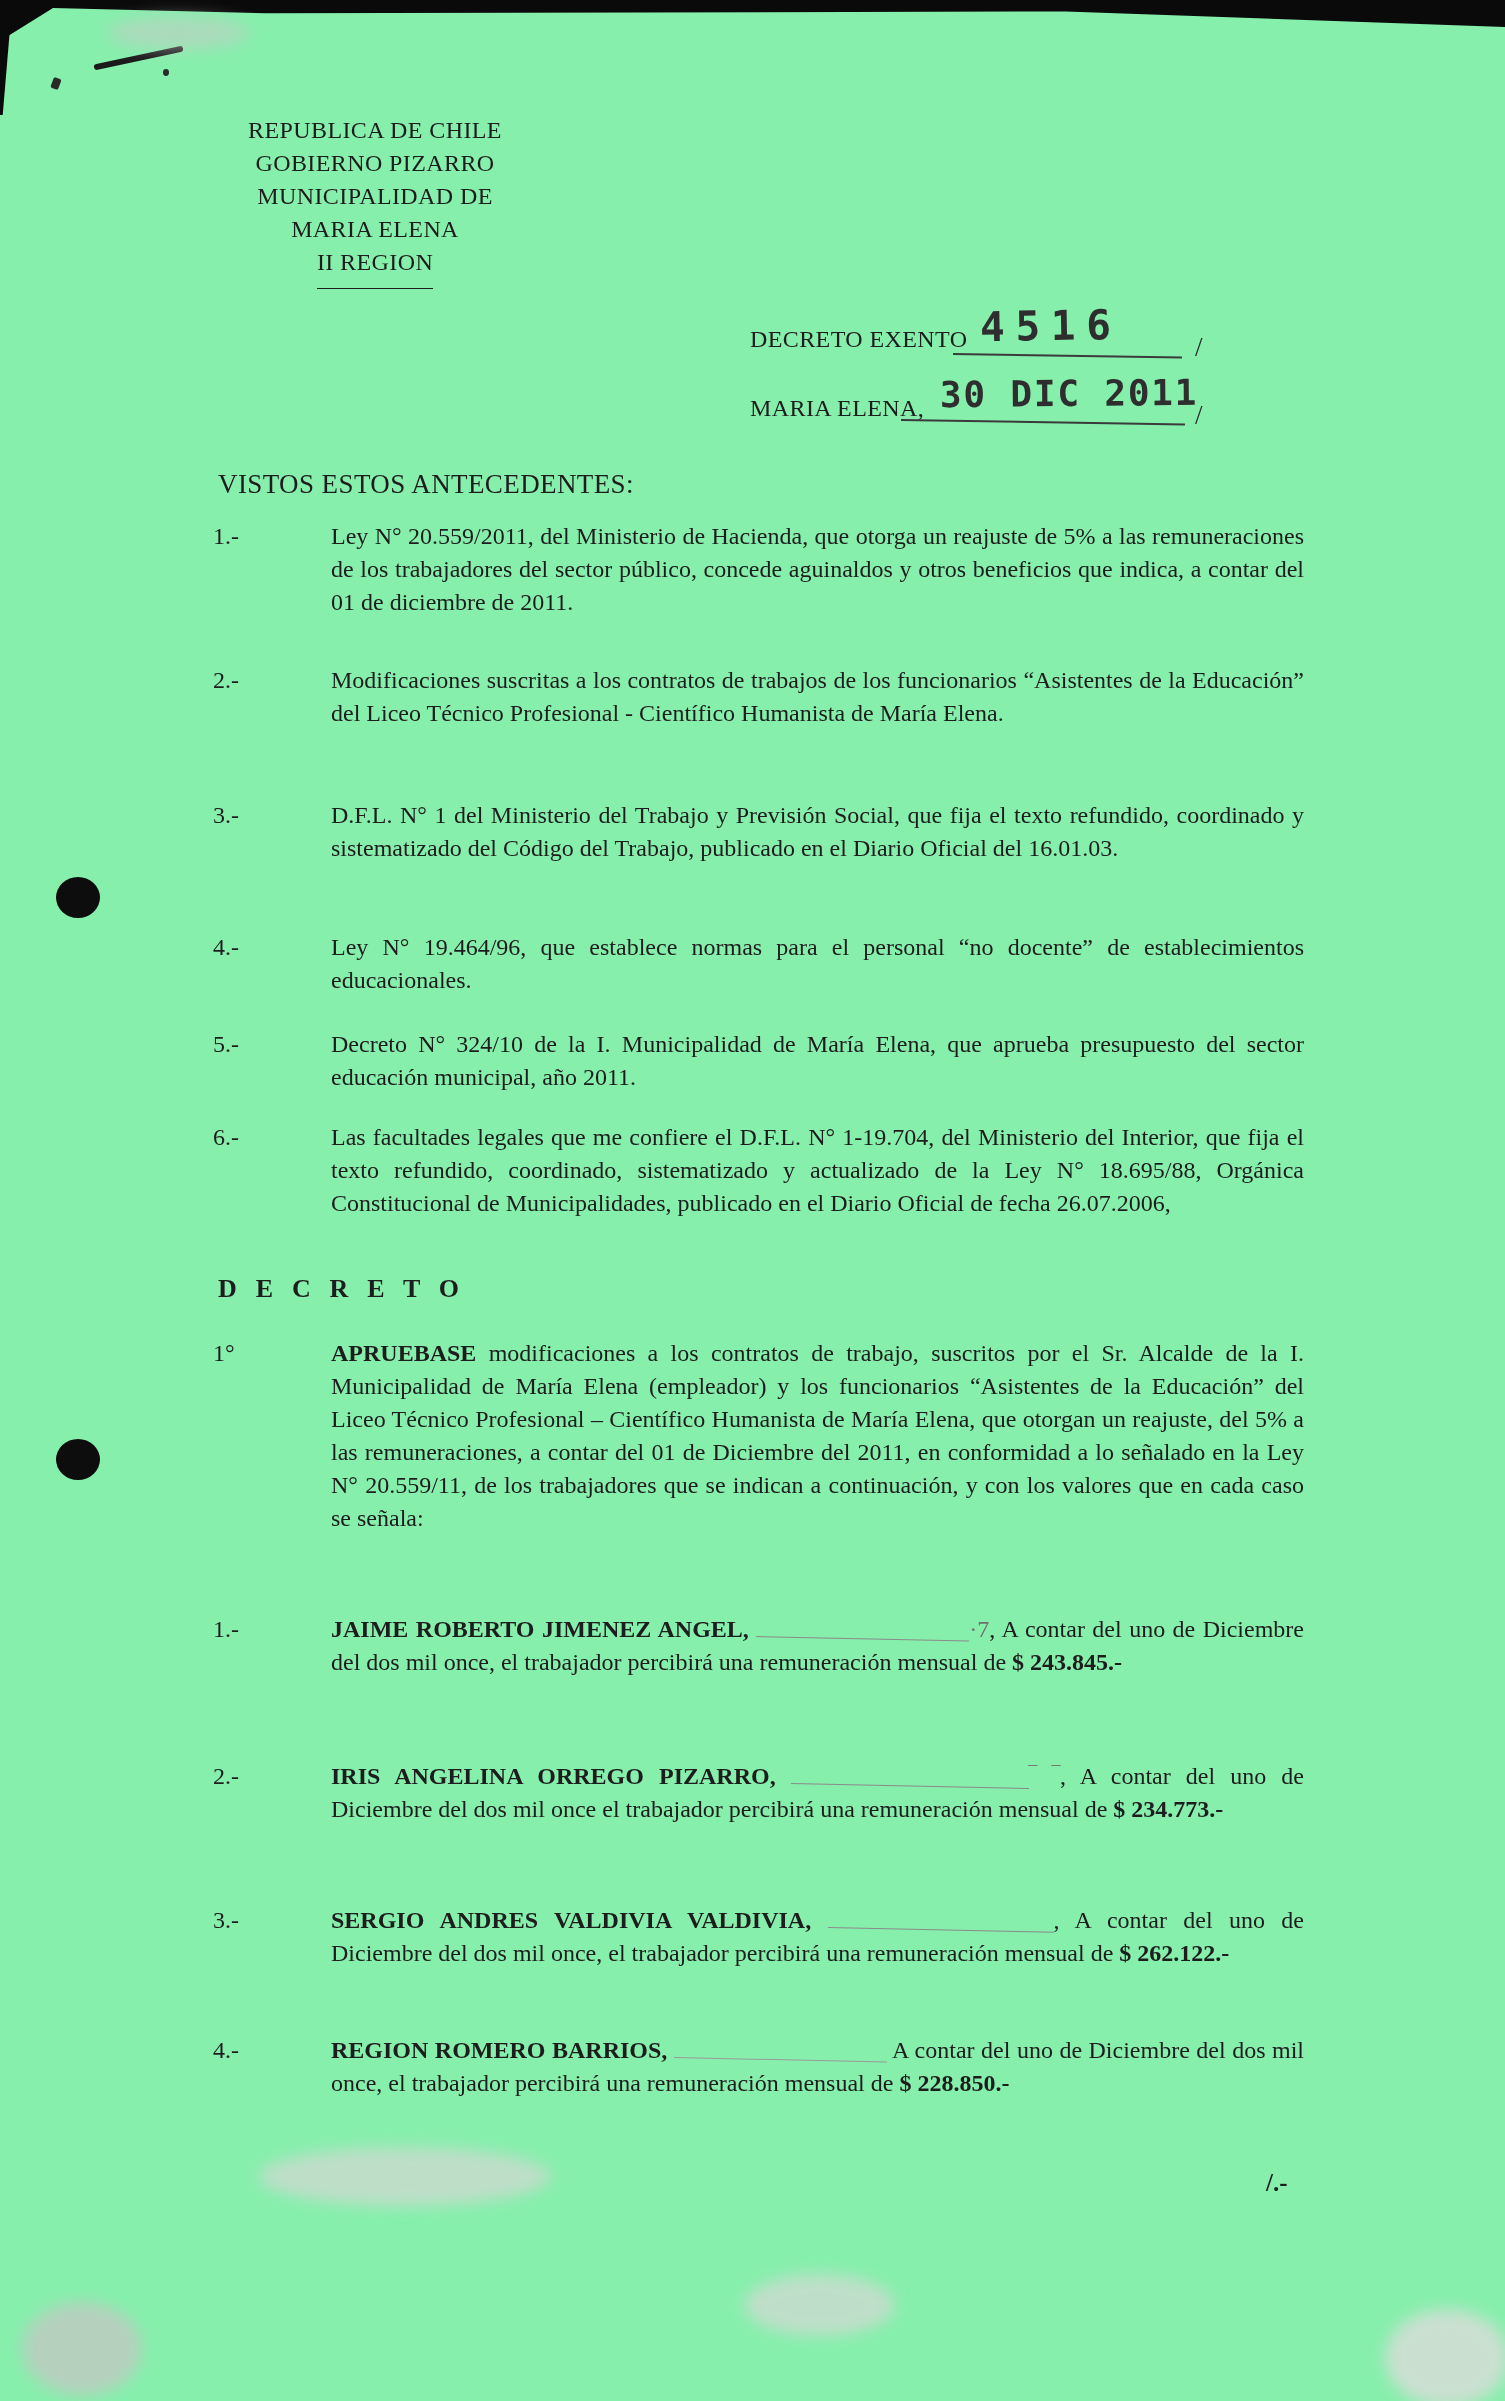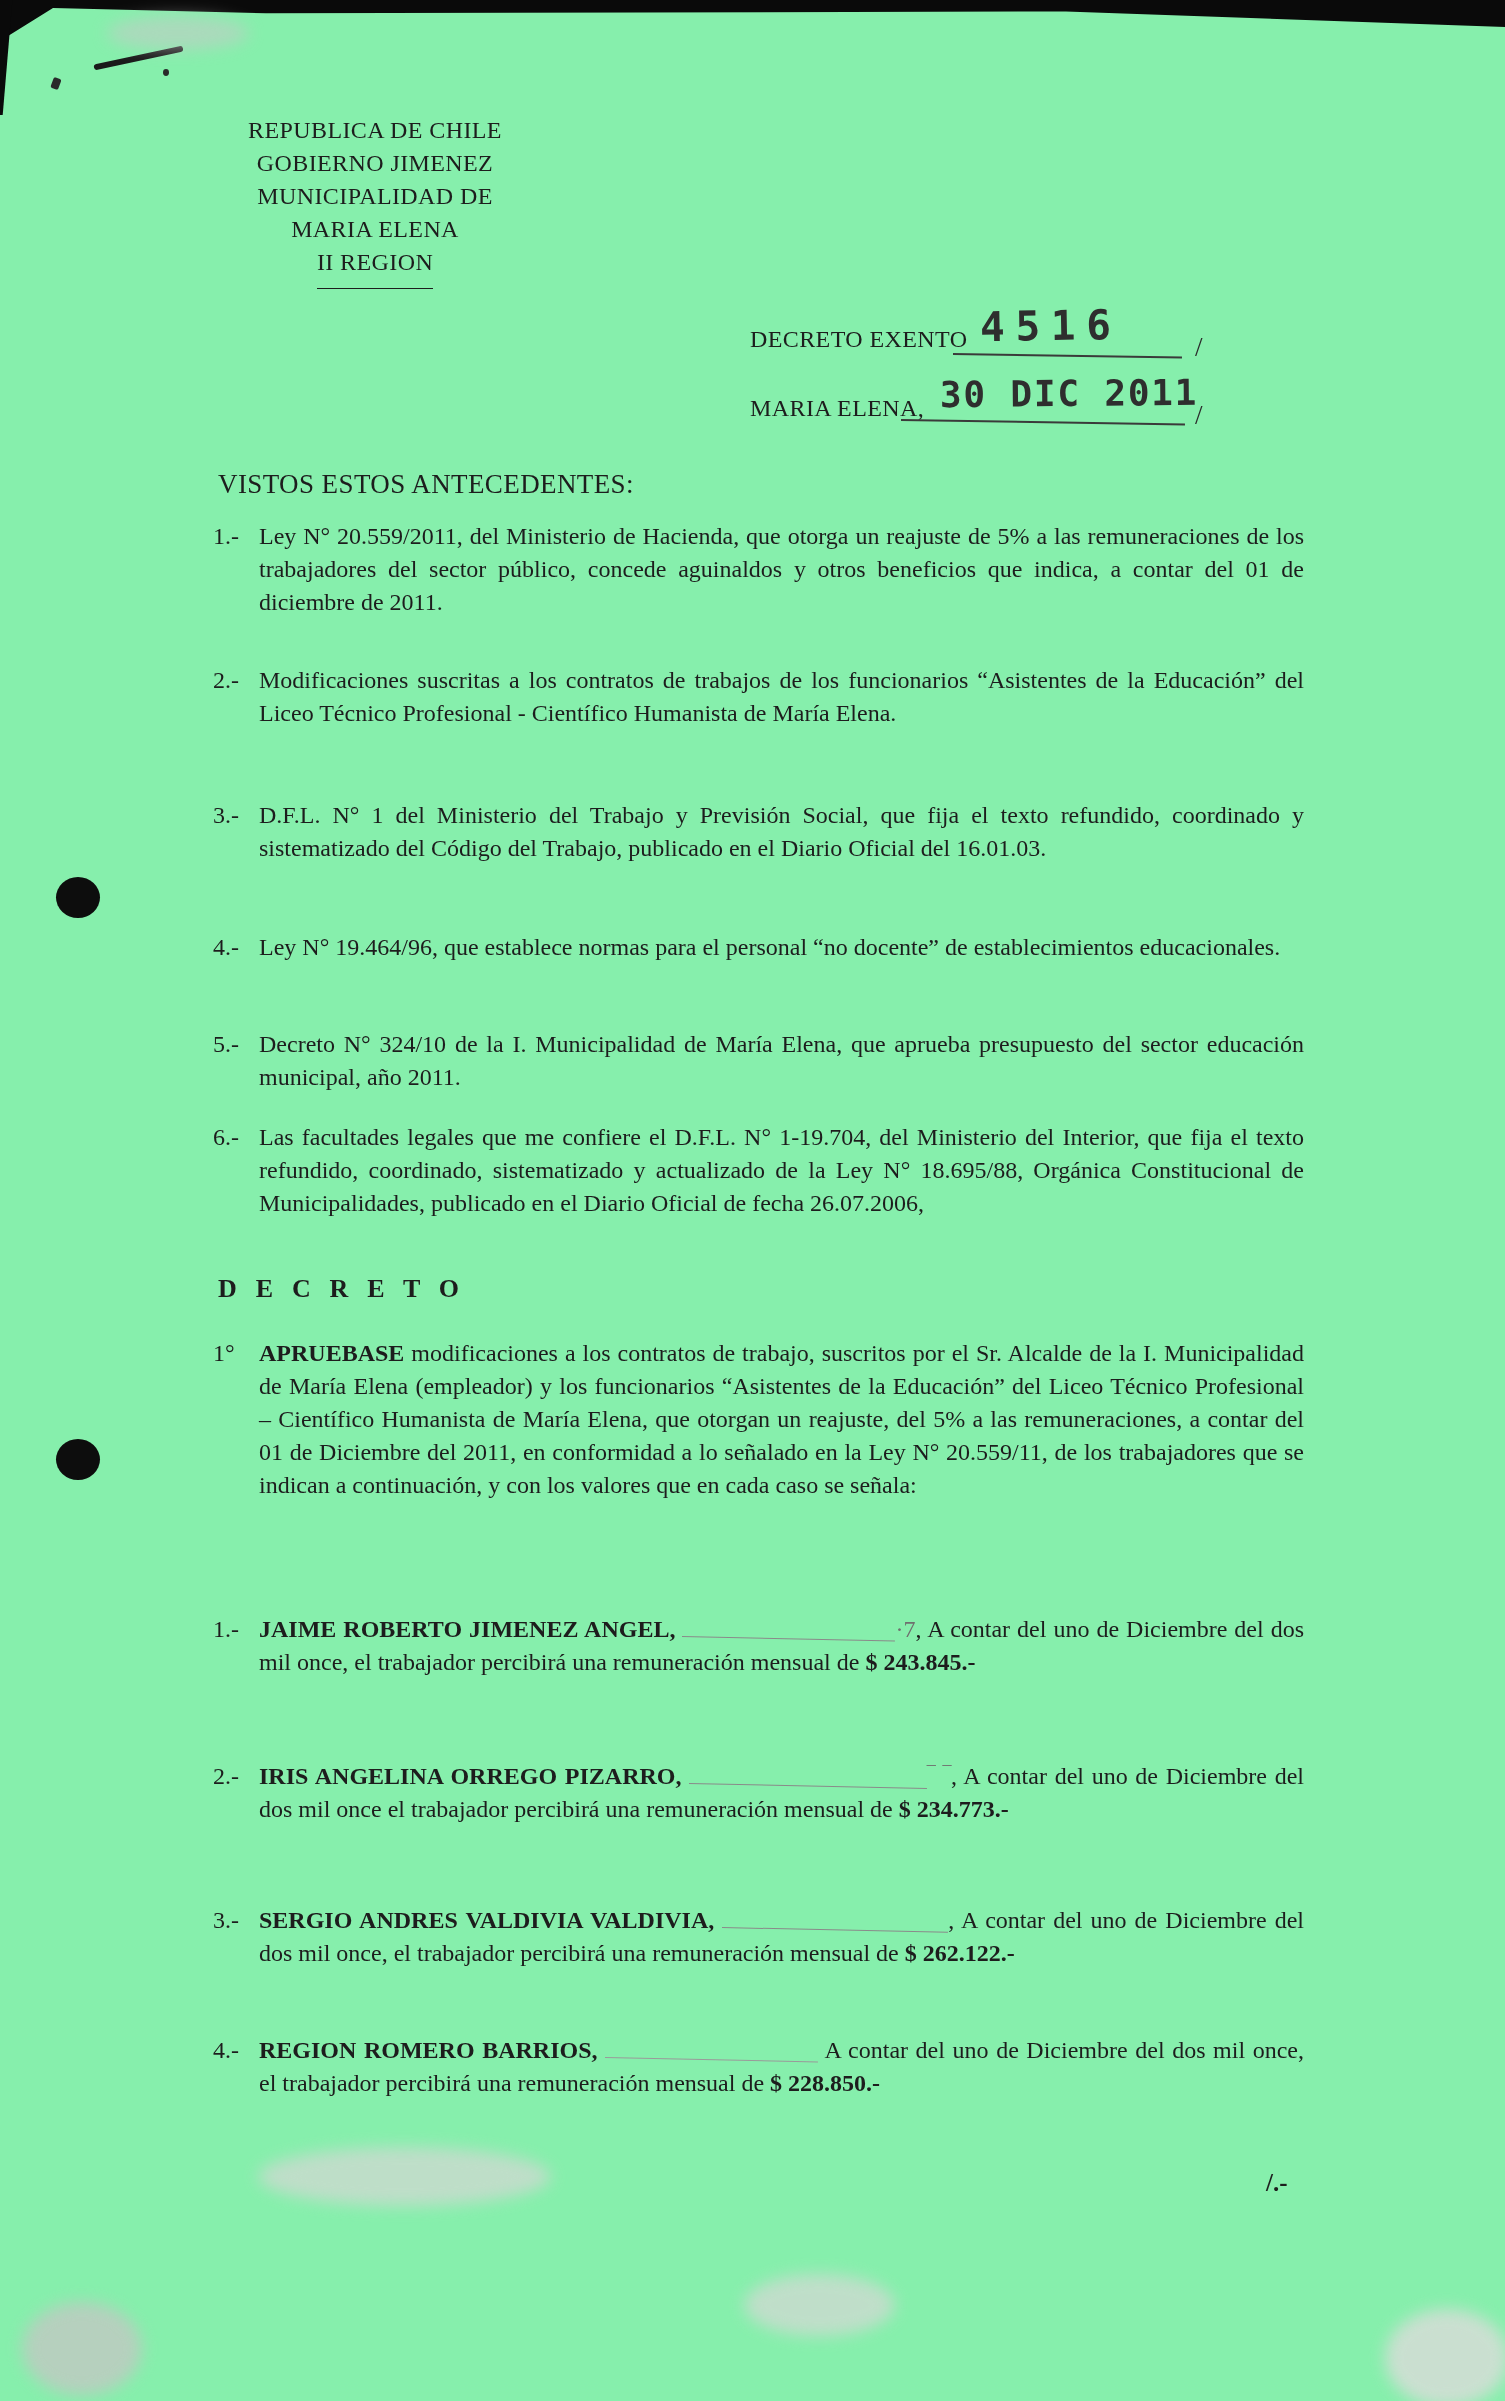--- a/index.html
+++ b/index.html
@@ -56,21 +56,21 @@
   .rule1{left:953px;top:353px;width:229px;transform:rotate(0.9deg);}
   .rule2{left:901px;top:419px;width:284px;transform:rotate(0.9deg);}
   .slash{position:absolute;font-size:27px;color:#2a2a2a;}
   .slash1{left:1195px;top:332px;}
   .slash2{left:1195px;top:400px;}
 
   .vistos{position:absolute;left:218px;top:469px;font-size:27px;letter-spacing:0.4px;}
 
   .item{position:absolute;left:213px;width:1091px;font-size:24px;line-height:33px;}
   .item .num{position:absolute;left:0;top:0;}
-  .item .txt{margin-left:46px;text-align:justify;}
+  .item .txt{margin-left:118px;text-align:justify;}
   .i1{top:520px;} .i2{top:664px;} .i3{top:799px;} .i4{top:931px;}
   .i5{top:1028px;} .i6{top:1121px;}
 
   .decreto-heading{position:absolute;left:218px;top:1274px;font-size:26px;font-weight:bold;letter-spacing:6.2px;}
 
   .d1{top:1337px;}
   .bold{font-weight:bold;}
   .e1{top:1613px;} .e2{top:1760px;} .e3{top:1904px;} .e4{top:2034px;}
 
   .redact{
@@ -95,21 +95,21 @@
   <div class="hole-dot dot1"></div>
   <div class="hole-dot dot2"></div>
   <div class="smudge sm1"></div>
   <div class="smudge sm2"></div>
   <div class="smudge sm3"></div>
   <div class="smudge sm4"></div>
   <div class="smudge sm5"></div>
 
   <div class="letterhead">
     <div>REPUBLICA DE CHILE</div>
-    <div>GOBIERNO JIMENEZ</div>
+    <div>GOBIERNO PIZARRO</div>
     <div>MUNICIPALIDAD DE</div>
     <div>MARIA ELENA</div>
     <div><span class="lh-underline">II REGION</span></div>
   </div>
 
   <span class="lbl decree-label">DECRETO EXENTO</span>
   <span class="stamp stamp-number">4516</span>
   <div class="rule rule1"></div>
   <span class="slash slash1">/</span>
 

